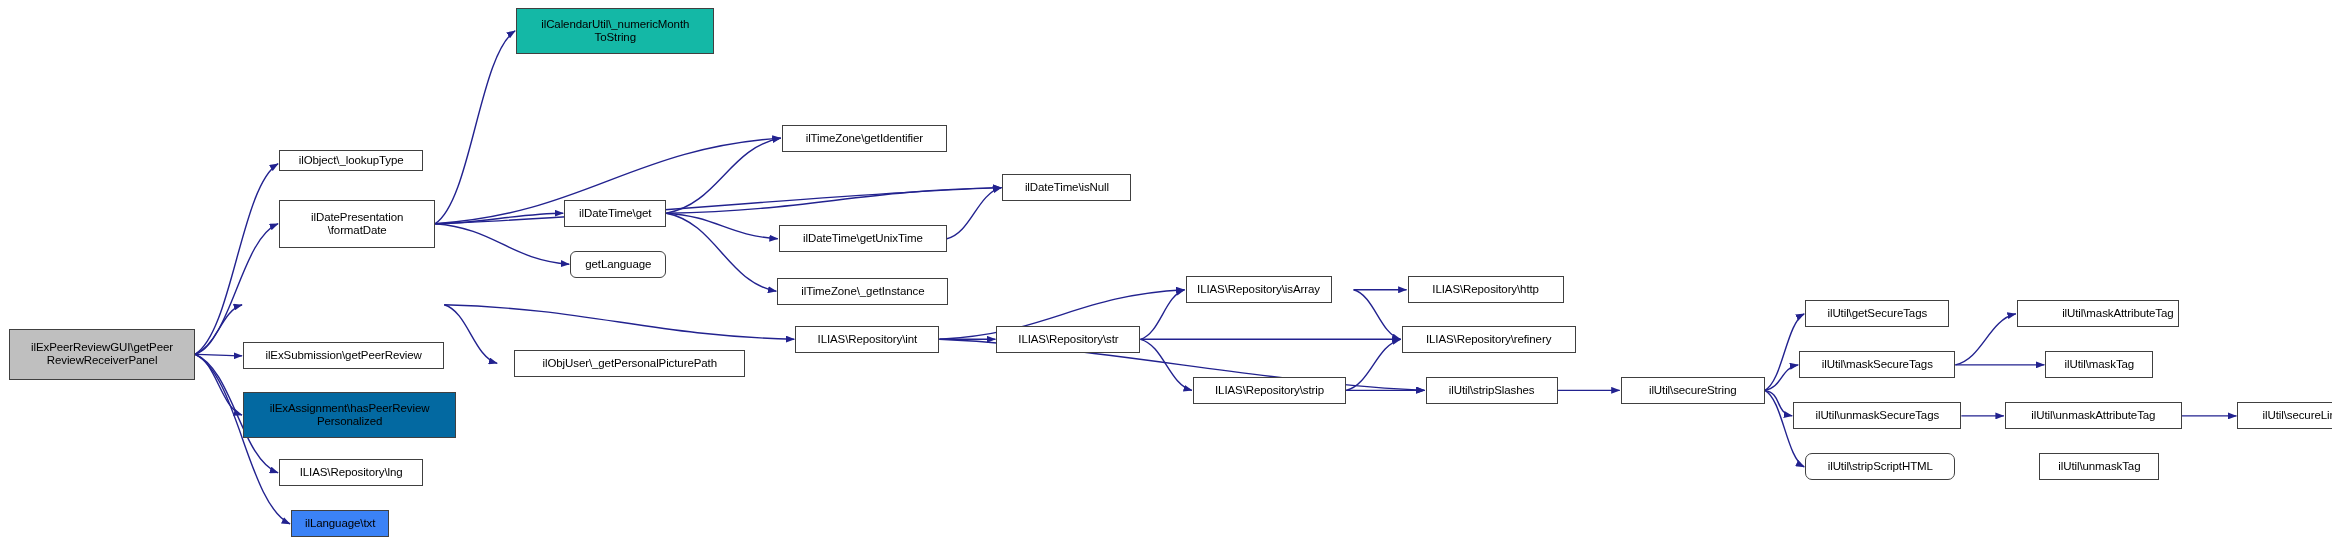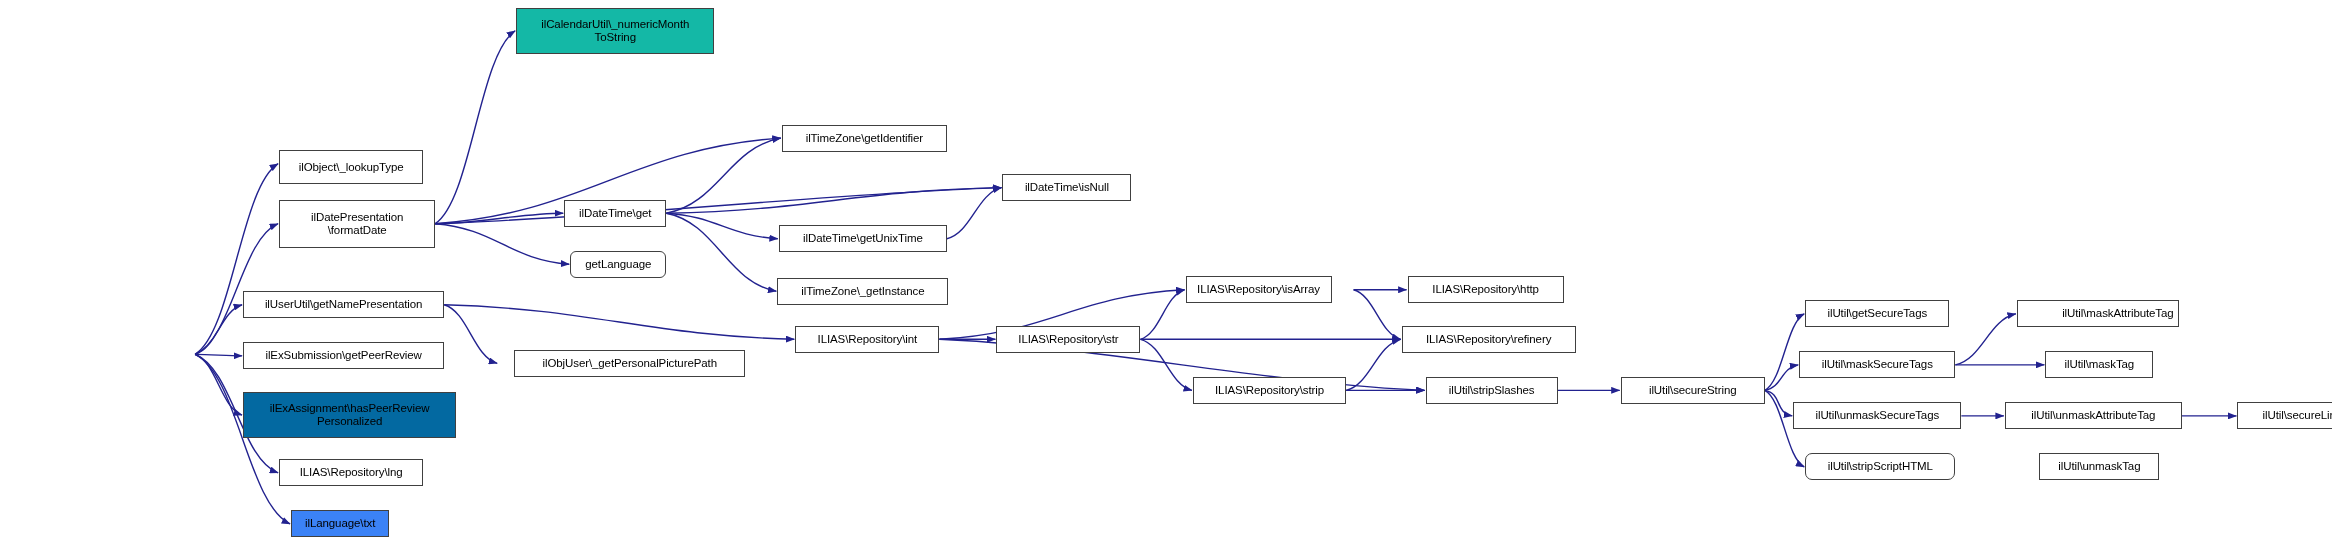--- a/index.html
+++ b/index.html
@@ -86,24 +86,25 @@
       <path d="M1557.6679536679537,390.36211699164346 C1578.1368725868726,390.36211699164346 1599.2260617760617,390.36211699164346 1619.6949806949806,390.36211699164346" fill="none" stroke="#22228f" stroke-width="1.4" marker-end="url(#ah)"></path>
       <path d="M1764.7567567567567,390.36211699164346 C1782.7567567567567,381.17359331476325 1786.2741312741312,322.97961002785513 1804.2741312741312,313.7910863509749" fill="none" stroke="#22228f" stroke-width="1.4" marker-end="url(#ah)"></path>
       <path d="M1764.7567567567567,390.36211699164346 C1782.7567567567567,387.2992757660167 1780.2715572715572,367.90128133704735 1798.2715572715572,364.8384401114206" fill="none" stroke="#22228f" stroke-width="1.4" marker-end="url(#ah)"></path>
       <path d="M1764.7567567567567,390.36211699164346 C1782.7567567567567,393.4249582172702 1774.2689832689832,412.8229526462395 1792.2689832689832,415.88579387186627" fill="none" stroke="#22228f" stroke-width="1.4" marker-end="url(#ah)"></path>
       <path d="M1764.7567567567567,390.36211699164346 C1782.7567567567567,399.55064066852367 1786.2741312741312,457.74462395543173 1804.2741312741312,466.93314763231194" fill="none" stroke="#22228f" stroke-width="1.4" marker-end="url(#ah)"></path>
       <path d="M1955.3384813384812,364.8384401114206 C1982.5753539253537,358.71275766016714 1988.6279922779922,319.9167688022284 2015.8648648648648,313.7910863509749" fill="none" stroke="#22228f" stroke-width="1.4" marker-end="url(#ah)"></path>
       <path d="M1955.3384813384812,364.8384401114206 C1984.7212226512224,364.8384401114206 2014.99435006435,364.8384401114206 2044.3770913770913,364.8384401114206" fill="none" stroke="#22228f" stroke-width="1.4" marker-end="url(#ah)"></path>
       <path d="M1961.3410553410554,415.88579387186627 C1975.3722136422136,415.88579387186627 1989.8285585585586,415.88579387186627 2003.8597168597169,415.88579387186627" fill="none" stroke="#22228f" stroke-width="1.4" marker-end="url(#ah)"></path>
       <path d="M2181.93564993565,415.88579387186627 C2199.928507078507,415.88579387186627 2218.4666023166023,415.88579387186627 2236.4594594594596,415.88579387186627" fill="none" stroke="#22228f" stroke-width="1.4" marker-end="url(#ah)"></path>
     </svg>
-    <div class="node" style="left: 279.12px; top: 150.139px; width: 144.062px; height: 34px; border-color: rgb(64, 64, 64); background: rgb(255, 255, 255);">ilObject\_lookupType</div>
+<div class="node root" style="left: 9.00386px; top: 328.805px; width: 186.08px; height: 51.0474px; border-color: rgb(64, 64, 64); background: rgb(191, 191, 191);">ilExPeerReviewGUI\getPeer
+ReviewReceiverPanel</div>
+    <div class="node" style="left: 279.12px; top: 150.139px; width: 144.062px; height: 21px; border-color: rgb(64, 64, 64); background: rgb(255, 255, 255);">ilObject\_lookupType</div>
     <div class="node" style="left: 279.12px; top: 199.685px; width: 156.067px; height: 48.0446px; border-color: rgb(64, 64, 64); background: rgb(255, 255, 255);">ilDatePresentation
 \formatDate</div>
-    <div class="node" style="left: 243.104px; top: 291.27px; width: 201.086px; height: 27.0251px; border-color: rgb(64, 64, 64); background: rgb(255, 255, 255);">ilUserUtil\getNamePresentation</div>
     <div class="node" style="left: 243.104px; top: 342.318px; width: 201.086px; height: 27.0251px; border-color: rgb(64, 64, 64); background: rgb(255, 255, 255); text-align: right;">ilExSubmission\getPeerReview</div>
     <div class="node" style="left: 243.104px; top: 391.864px; width: 213.091px; height: 46.5432px; border-color: rgb(64, 64, 64); background: #0369a1;">ilExAssignment\hasPeerReview
 Personalized</div>
     <div class="node" style="left: 279.12px; top: 459.426px; width: 144.062px; height: 27.0251px; border-color: rgb(64, 64, 64); background: rgb(255, 255, 255);">ILIAS\Repository\lng</div>
     <div class="node" style="left: 291.125px; top: 510.474px; width: 98px; height: 27.0251px; border-color: rgb(64, 64, 64); background: #3b82f6;">ilLanguage\txt</div>
     <div class="node" style="left: 516.221px; top: 7.50696px; width: 198.085px; height: 46.5432px; border-color: rgb(64, 64, 64); background: #14b8a6;">ilCalendarUtil\_numericMonth
 ToString</div>
     <div class="node" style="left: 564.242px; top: 199.685px; width: 102.044px; height: 27.0251px; border-color: rgb(64, 64, 64); background: rgb(255, 255, 255);">ilDateTime\get</div>
     <div class="node" style="left: 570.245px; top: 250.733px; width: 96.0412px; height: 27.0251px; border-color: rgb(64, 64, 64); background: rgb(255, 255, 255); border-radius: 6px;">getLanguage</div>
     <div class="node" style="left: 498.214px; top: 349.825px; width: 231.099px; height: 27.0251px; border-color: rgb(64, 64, 64); background: rgb(255, 255, 255); margin-left: 16px;">ilObjUser\_getPersonalPicturePath</div>

